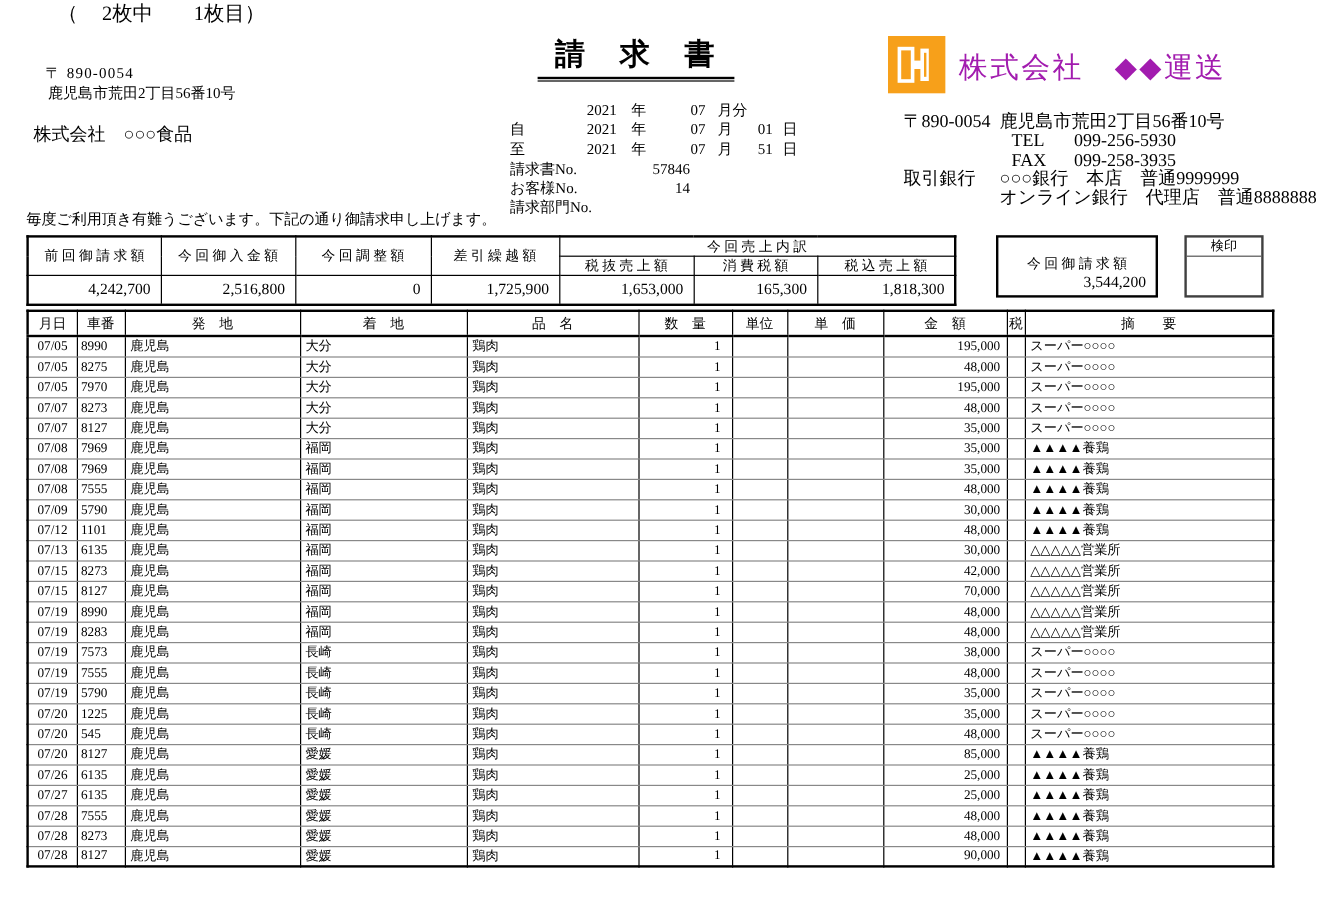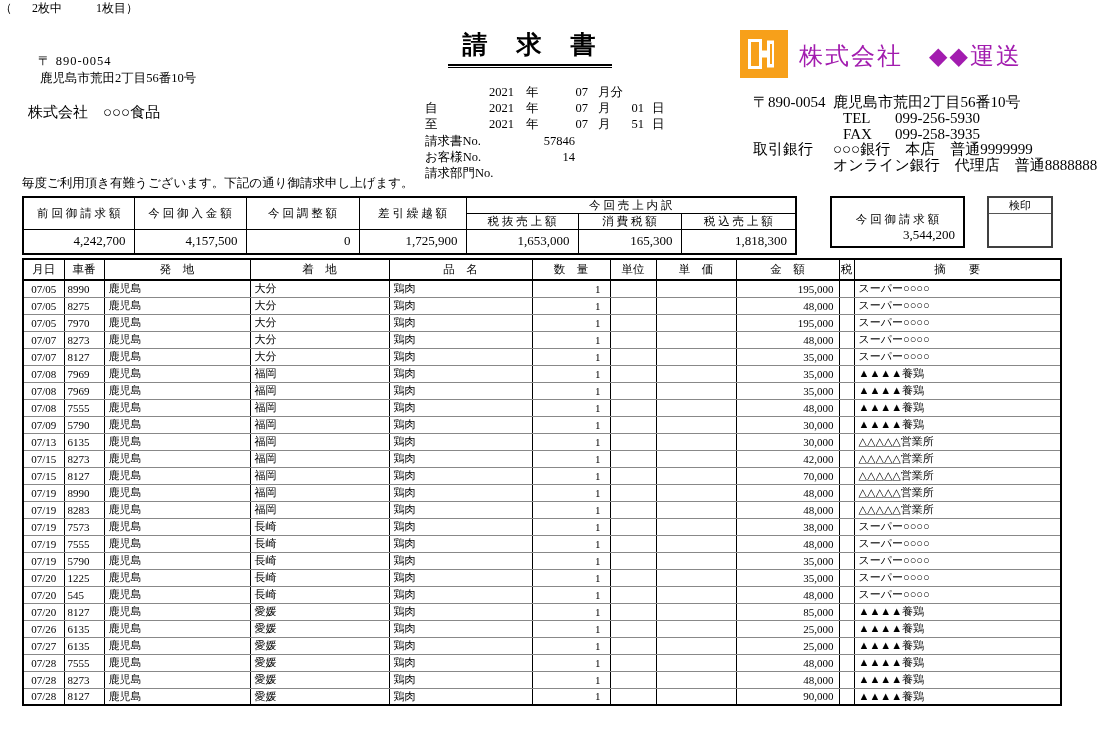--- a/index.html
+++ b/index.html
@@ -66,21 +66,21 @@
   #main-table th { border:1px solid #000; border-bottom:2px solid #000;
     font-weight:normal; height:21px; text-align:center; overflow:hidden; white-space:nowrap; }
   #main-table td { border-left:1px solid #000; border-right:1px solid #000;
     border-top:1px solid #888; border-bottom:1px solid #888;
     height:17px; padding:0 4px; overflow:hidden; white-space:nowrap; font-size:11px; }
   .c-date { text-align:center; padding:0 1px !important; }
   .c-car { padding-left:3px !important; }
   .c-qty { text-align:right; padding-right:9px !important; }
   .c-amount { text-align:right; padding-right:5px !important; }
 
-  #page-footer { left:895px; top:729px; font-size:12px; white-space:nowrap; }
+  #page-footer { left:895px; top:729px; font-size:17px; white-space:nowrap;padding-left:48px; }
   #page-footer span { display:inline-block; }
   .f-total { margin-left:20px; }
   .f-current { margin-left:34px; }
 </style>
 </head>
 <body>
 
 <div id="page">
 
   <div id="doc-title" class="abs">請　求　書</div>
@@ -164,21 +164,21 @@
       <th rowspan="2">差 引 繰 越 額</th>
       <th colspan="3">今 回 売 上 内 訳</th>
     </tr>
     <tr>
       <th>税 抜 売 上 額</th>
       <th>消 費 税 額</th>
       <th>税 込 売 上 額</th>
     </tr>
     <tr>
       <td>4,242,700</td>
-      <td>4,157,500</td>
+      <td>2,516,800</td>
       <td>0</td>
       <td>1,725,900</td>
       <td>1,653,000</td>
       <td>165,300</td>
       <td>1,818,300</td>
     </tr>
   </tbody>
     </table>
 
   <div id="total-box" class="abs">
@@ -339,20 +339,33 @@
       <td>福岡</td>
       <td>鶏肉</td>
       <td class="c-qty">1</td>
       <td></td>
       <td></td>
       <td class="c-amount">30,000</td>
       <td></td>
       <td>▲▲▲▲養鶏</td>
     </tr>
 
+    <tr>
+      <td class="c-date">07/12</td>
+      <td class="c-car">1101</td>
+      <td>鹿児島</td>
+      <td>福岡</td>
+      <td>鶏肉</td>
+      <td class="c-qty">1</td>
+      <td></td>
+      <td></td>
+      <td class="c-amount">48,000</td>
+      <td></td>
+      <td>▲▲▲▲養鶏</td>
+    </tr>
 
     <tr>
       <td class="c-date">07/13</td>
       <td class="c-car">6135</td>
       <td>鹿児島</td>
       <td>福岡</td>
       <td>鶏肉</td>
       <td class="c-qty">1</td>
       <td></td>
       <td></td>

